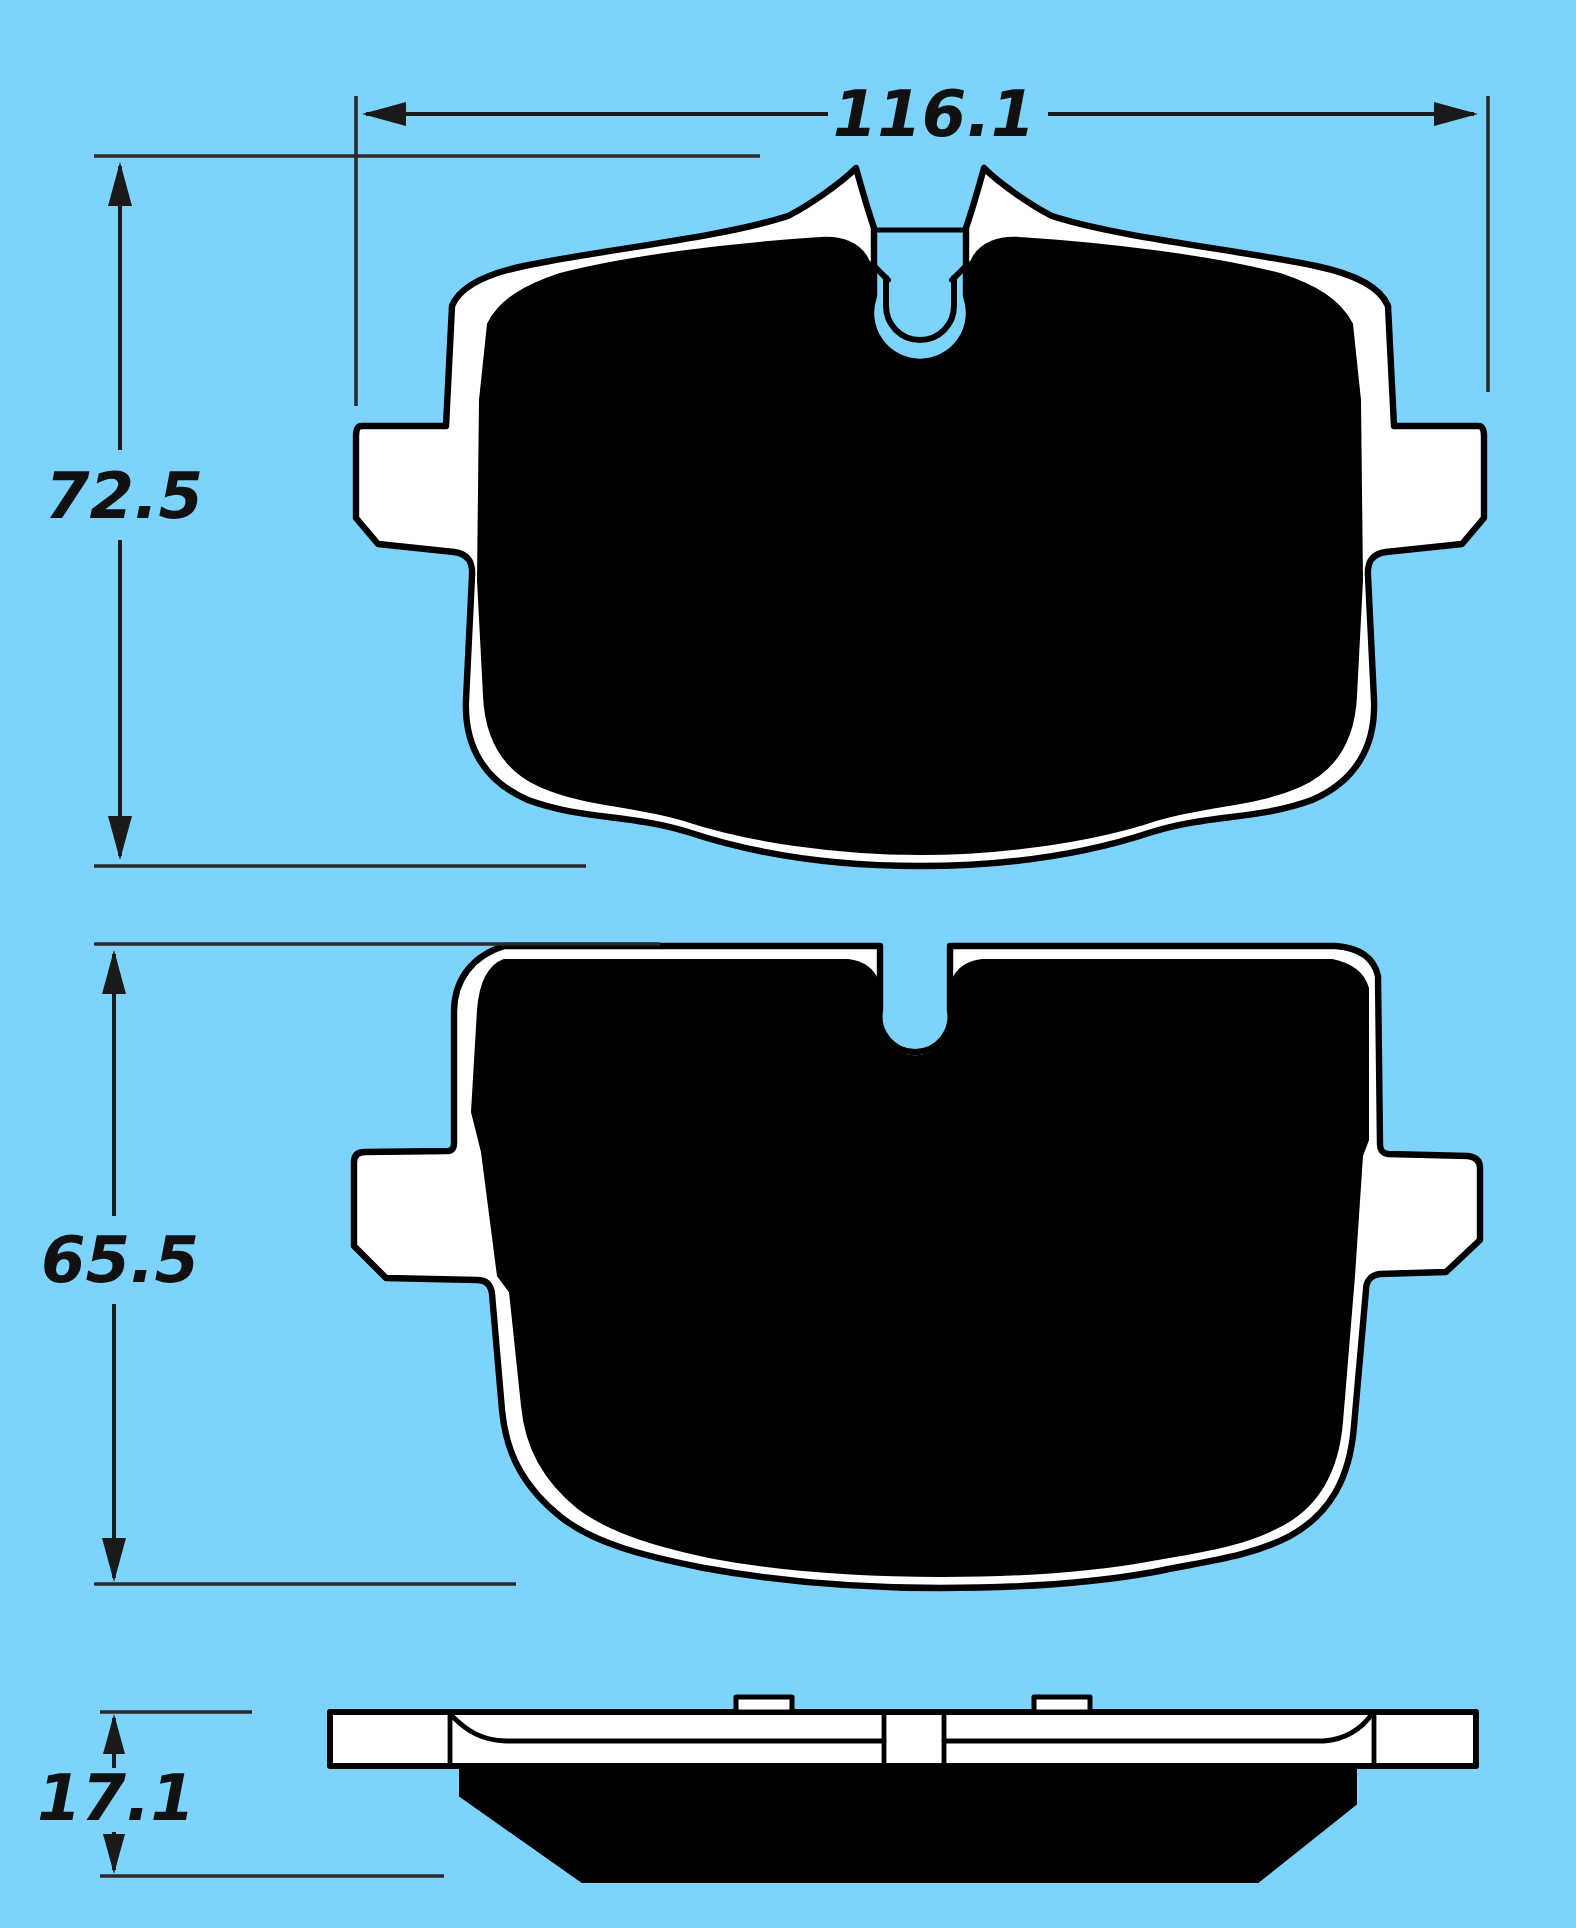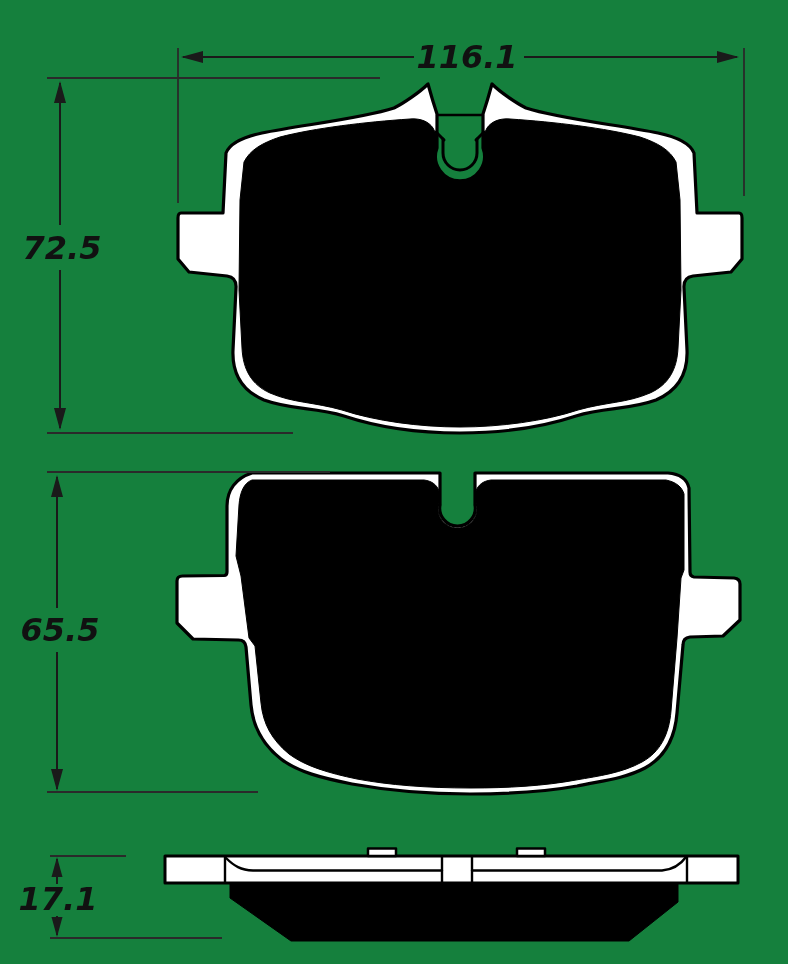--- a/index.html
+++ b/index.html
@@ -10,21 +10,21 @@
   body {
     width: 788px;
     height: 964px;
     overflow: hidden;
     font-family: "DejaVu Sans", sans-serif;
   }
   .stage {
     position: relative;
     width: 788px;
     height: 964px;
-    background: #15803d;
+    background: #7dd3fc;
   }
   svg { display: block; }
 
   
   .plate {
     fill: #ffffff;
     stroke: #000000;
     stroke-width: 3.2;
     stroke-linejoin: round;
   }

